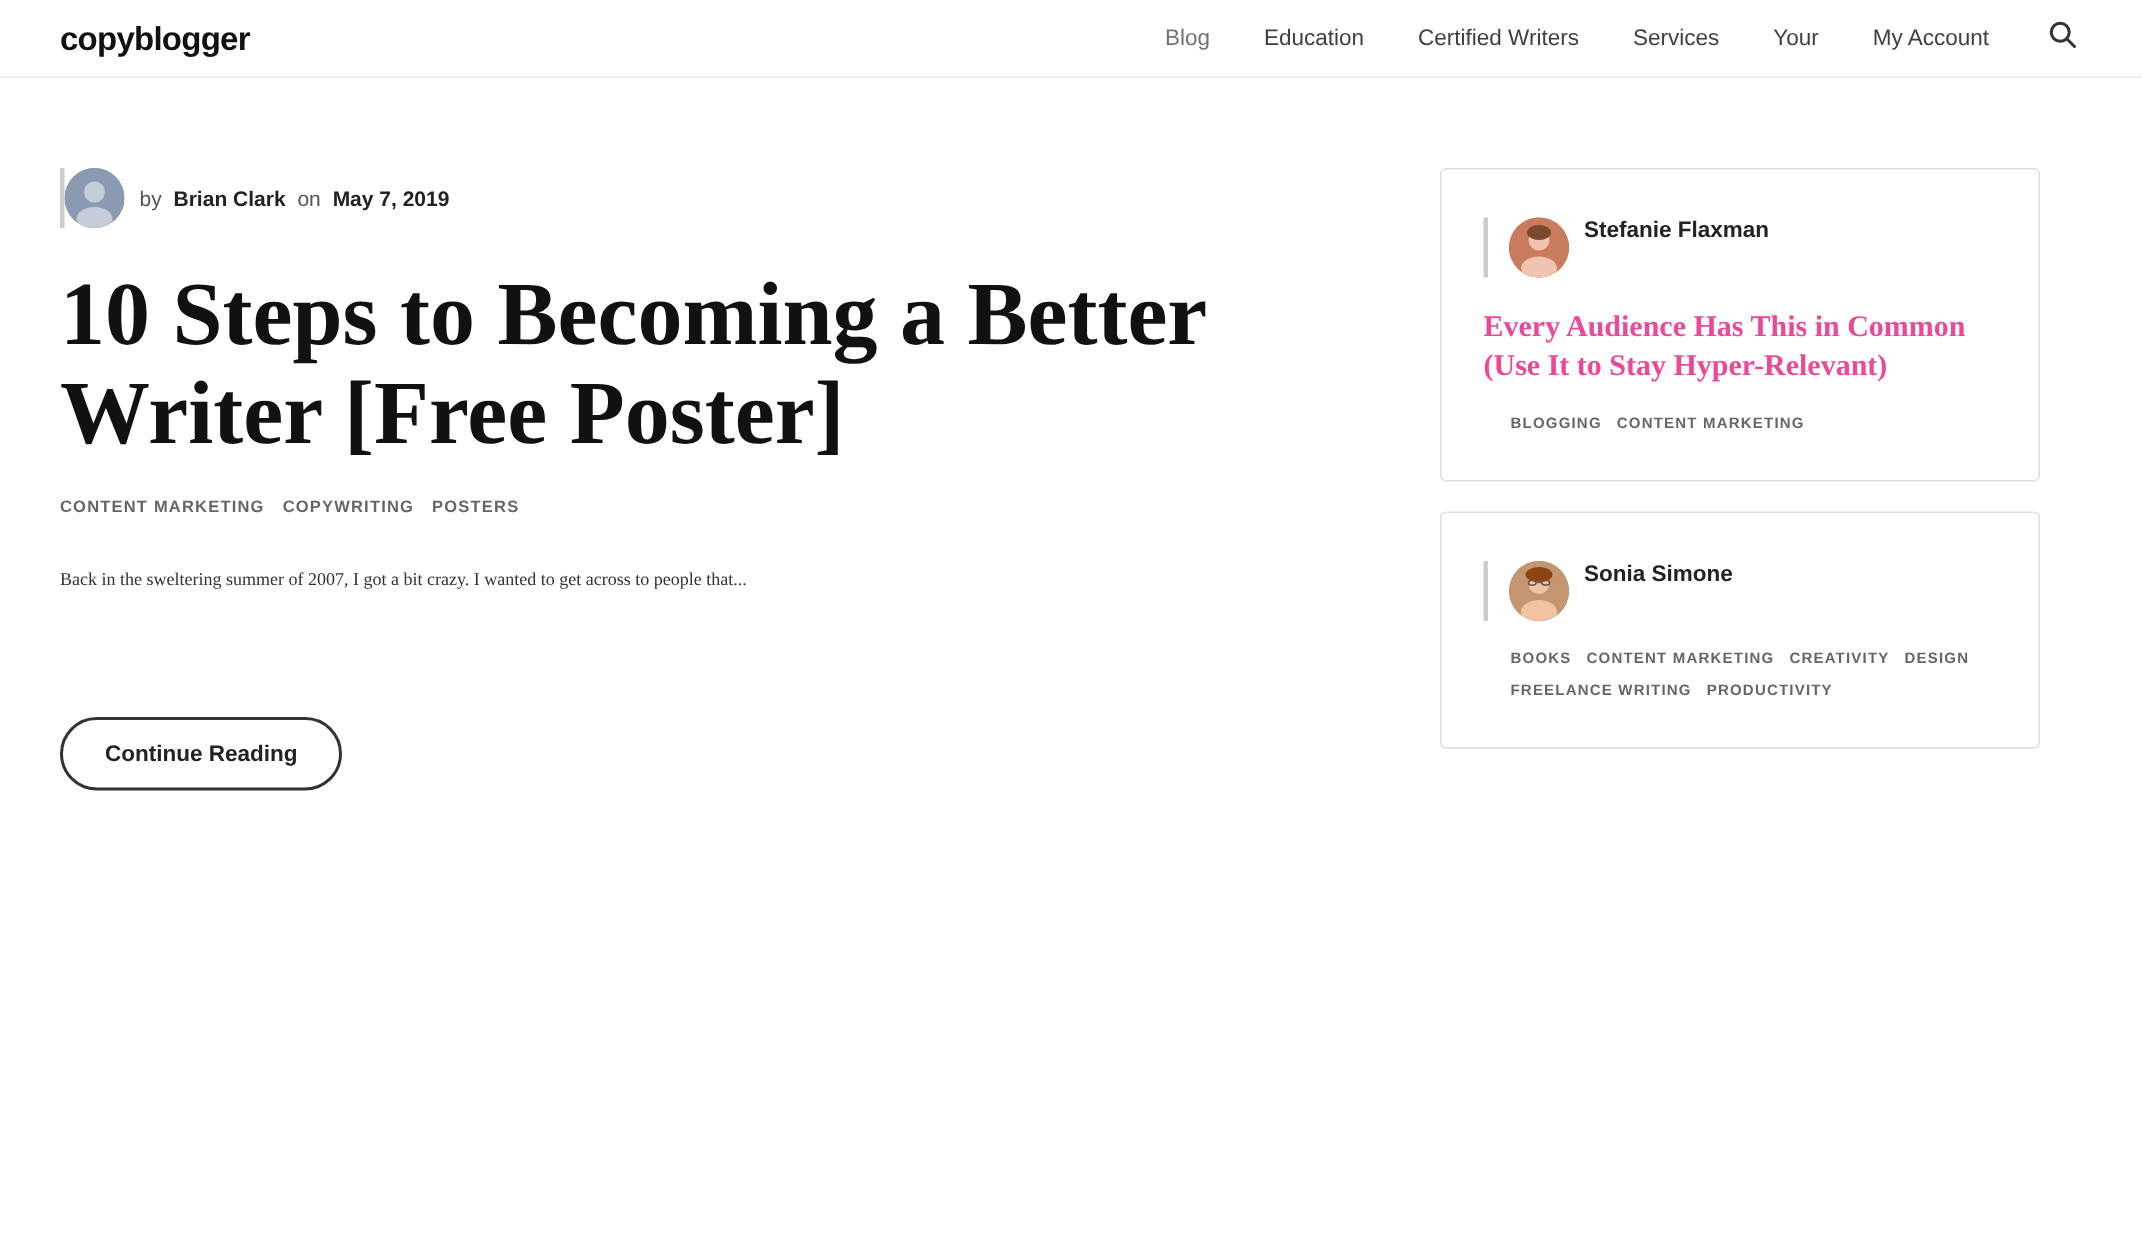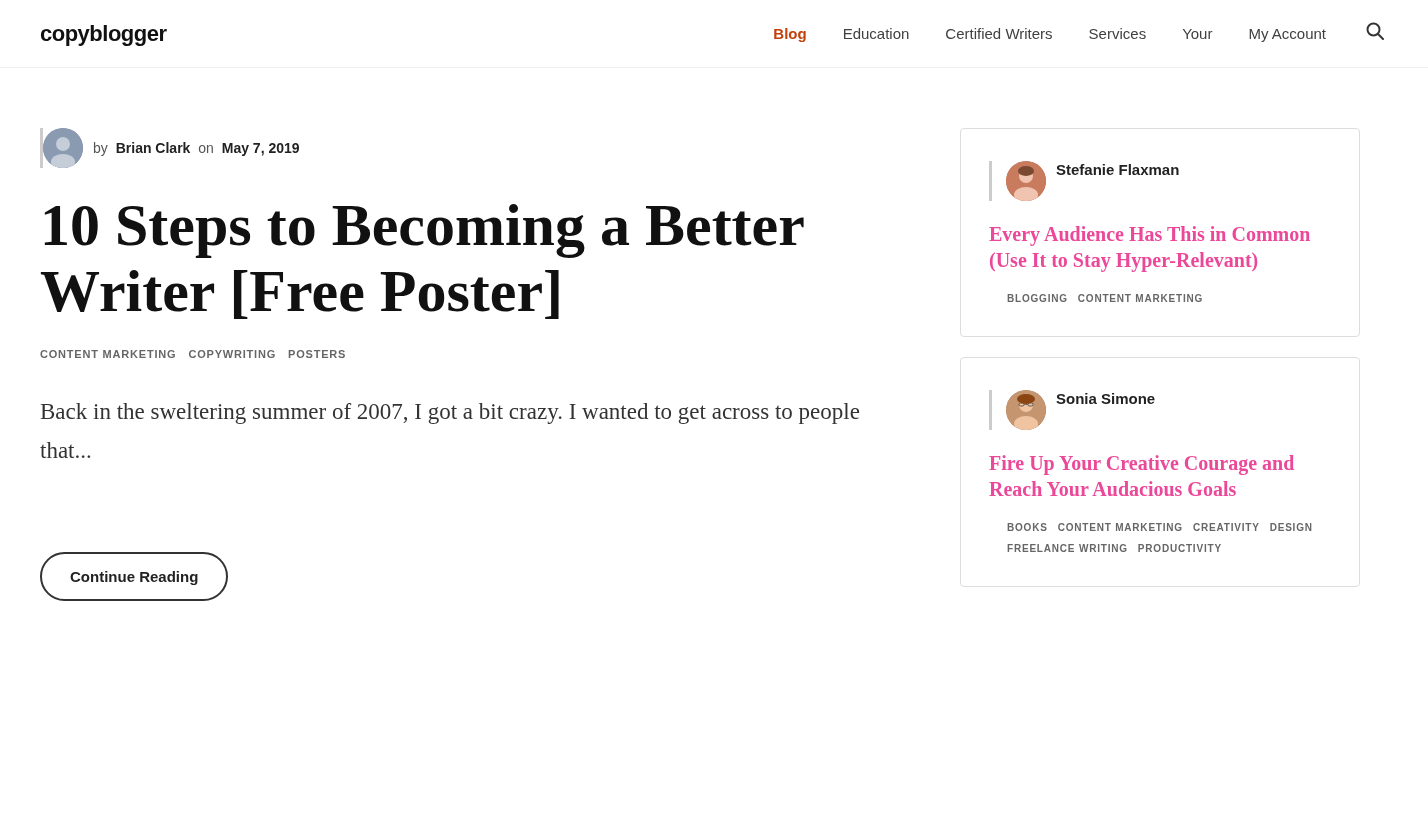--- a/index.html
+++ b/index.html
@@ -14,21 +14,21 @@
       color: #222;
       font-size: 16px;
     }
 
     
     header {
       display: flex;
       align-items: center;
       justify-content: space-between;
       padding: 0 40px;
-      height: 68px;
+      height: 52px;
       border-bottom: 1px solid #eee;
       background: #fff;
     }
 
     .logo {
       font-family: Arial, sans-serif;
       font-size: 22px;
       font-weight: 700;
       color: #111;
       letter-spacing: -0.5px;
@@ -42,22 +42,22 @@
 
     .nav-link {
       font-family: Arial, sans-serif;
       font-size: 15px;
       color: #404040;
       text-decoration: none;
       cursor: pointer;
     }
 
     .nav-link.active {
-      color: #c2410c;
-      font-weight: 700;
+      color: #737373;
+      font-weight: 400;
     }
 
     .search-icon-btn {
       background: none;
       border: none;
       cursor: pointer;
       padding: 4px;
       color: #333;
       font-size: 18px;
     }
@@ -154,21 +154,21 @@
       font-size: 11px;
       font-weight: 700;
       color: #666;
       letter-spacing: 0.8px;
       text-transform: uppercase;
       cursor: pointer;
     }
 
     
     .article-excerpt {
-      font-size: 23px;
+      font-size: 12px;
       line-height: 1.7;
       color: #333;
       margin-bottom: 40px;
       font-family: Georgia, serif;
     }
 
     
     .continue-reading-btn {
       display: inline-block;
       padding: 14px 28px;
@@ -355,21 +355,20 @@
 
             <rect x="13" y="13" width="5" height="3" rx="1.5" fill="none" stroke="#555" stroke-width="1"></rect>
             <rect x="22" y="13" width="5" height="3" rx="1.5" fill="none" stroke="#555" stroke-width="1"></rect>
             <line x1="18" y1="14.5" x2="22" y2="14.5" stroke="#555" stroke-width="0.8"></line>
 
             <ellipse cx="20" cy="9" rx="9" ry="5" fill="#8b4513"></ellipse>
           </svg>
         </div>
         <span class="sidebar-author-name">Sonia Simone</span>
       </div>
-      <h2 class="sidebar-title">Fire Up Your Creative Courage and Reach Your Audacious Goals</h2>
       <div class="sidebar-tags">
         <span class="sidebar-tag">BOOKS</span>
         <span class="sidebar-tag">CONTENT MARKETING</span>
         <span class="sidebar-tag">CREATIVITY</span>
         <span class="sidebar-tag">DESIGN</span>
         <span class="sidebar-tag">FREELANCE WRITING</span>
         <span class="sidebar-tag">PRODUCTIVITY</span>
       </div>
     </div>
 

